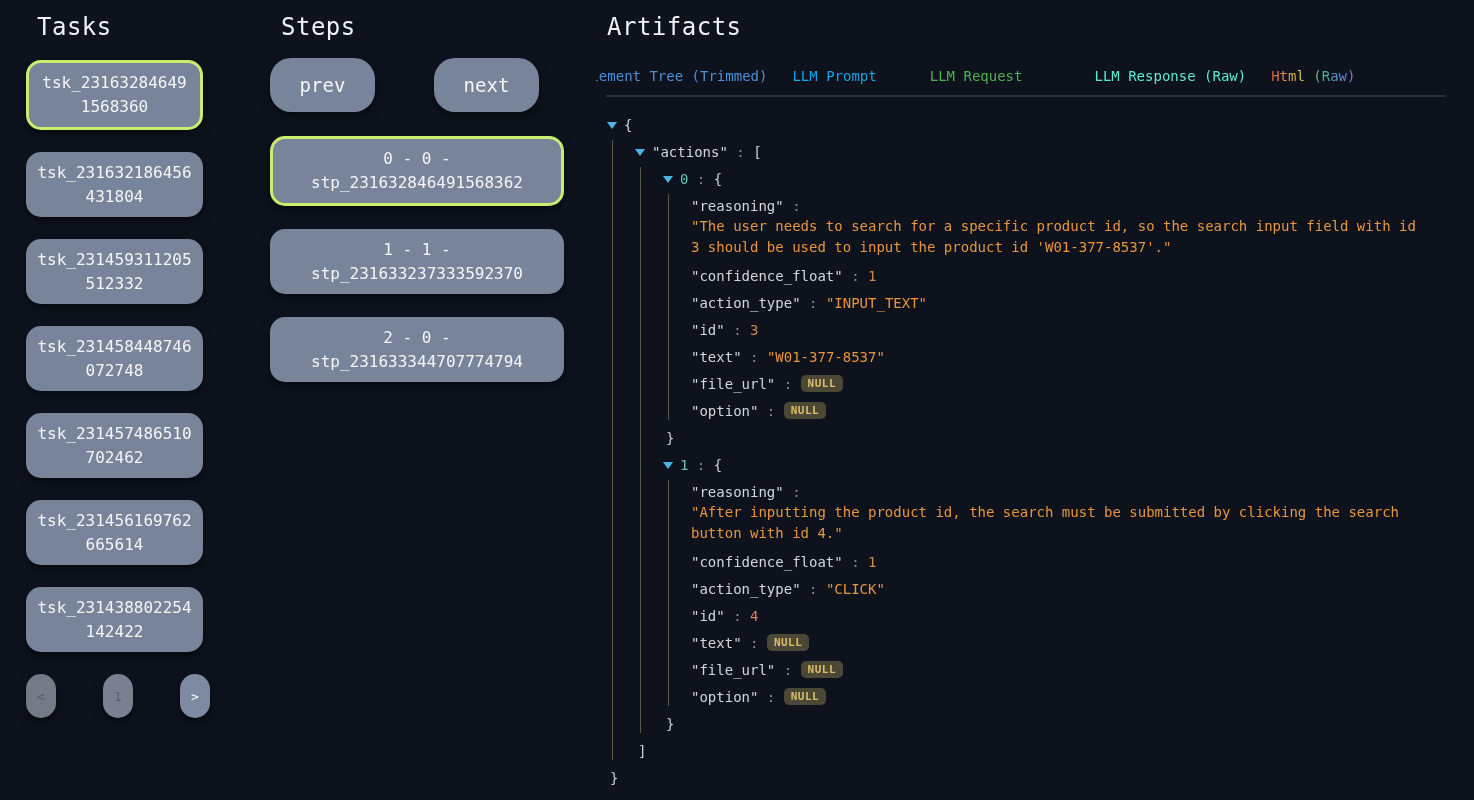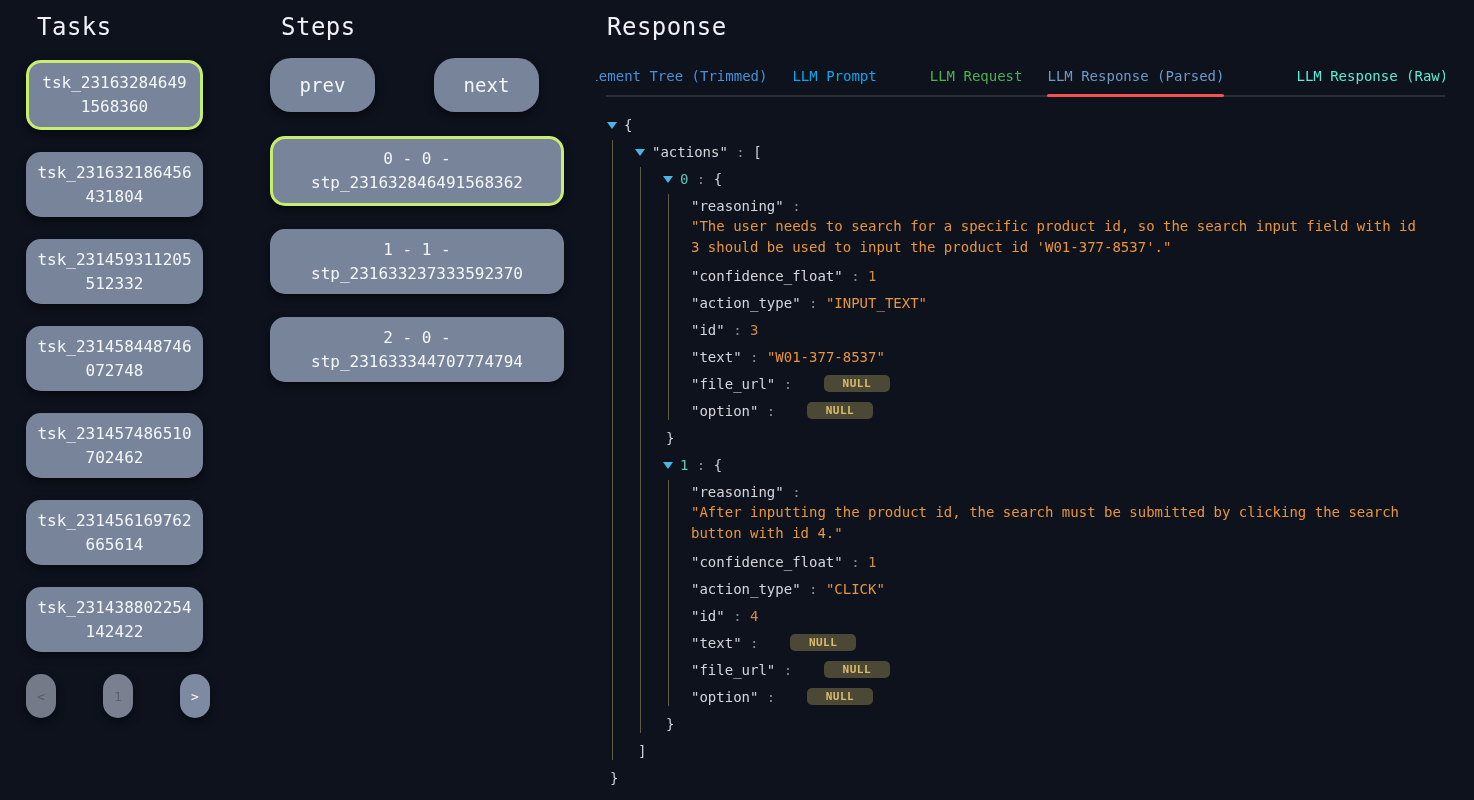--- a/index.html
+++ b/index.html
@@ -82,21 +82,21 @@
   .v-str { color: var(--json-string, #e8953c); }
   .v-num { color: var(--json-number, #cf8a4a); }
   .strval {
     color: var(--json-string, #e8953c);
     line-height: 21px; max-width: 731px; margin: -3px 0 4px;
   }
   .close { padding-left: 3px; }
   .null-badge {
     background: var(--null-badge-bg, #4b4836); color: var(--null-badge-text, #dcbb6b);
     font-size: 11px; font-weight: bold; letter-spacing: .5px;
-    padding: 2px 19px; border-radius: 5px; margin-left: 23px;
+    padding: 2px 7px; border-radius: 5px;
   }
 </style>
 </head>
 <body>
 
 <div class="app">
 
   <section class="tasks-col">
     <h1 class="col-title">Tasks</h1>
     <div class="task-list">
@@ -122,26 +122,25 @@
       <button class="big-btn nav-btn">next</button>
     </div>
     <div class="step-list">
         <button class="big-btn step-btn selected">0 - 0 - stp_231632846491568362</button>
         <button class="big-btn step-btn">1 - 1 - stp_231633237333592370</button>
         <button class="big-btn step-btn">2 - 0 - stp_231633344707774794</button>
       </div>
   </section>
 
   <section class="artifacts">
-    <h1 class="col-title">Response</h1>
+    <h1 class="col-title">Artifacts</h1>
     <div class="tabbar">
         <span class="tab" style="color: rgb(74, 144, 217);">Element Tree (Trimmed)</span>
         <span class="tab" style="color: #0ea5e9;">LLM Prompt</span>
         <span class="tab" style="color: rgb(77, 177, 83); margin-left: 28px;">LLM Request</span>
-        <span class="tab active" style="color: rgb(109, 154, 197);">LLM Response (Parsed)<i class="tab-underline" style="background: rgb(244, 84, 77);"></i></span>
         <span class="tab" style="color: #5eead4; margin-left: 47px;">LLM Response (Raw)</span>
         <span class="tab rainbow">Html (Raw)</span>
       </div>
     <div class="json-tree">
         <div class="trow">
           <span class="caret"></span>
           <span class="brace">{</span>
         </div>
         <div class="children">
           <div class="trow">

